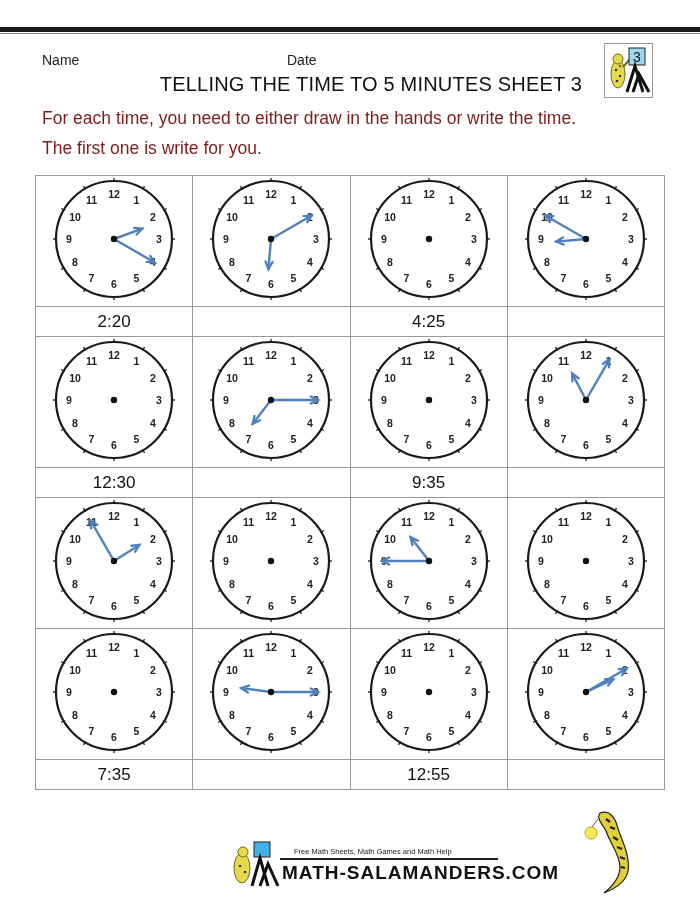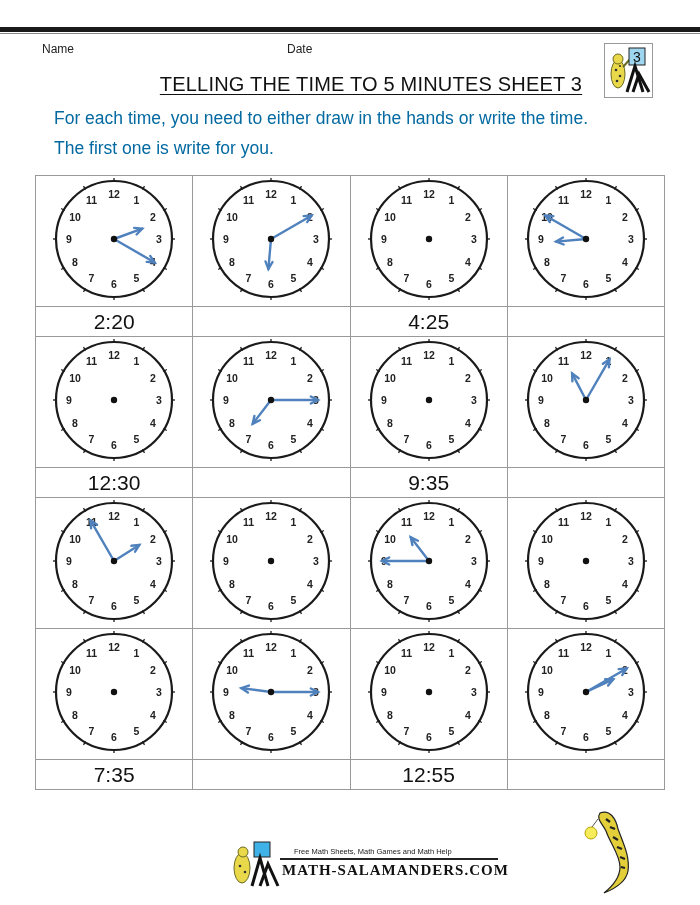--- a/index.html
+++ b/index.html
@@ -1,31 +1,31 @@
 <!DOCTYPE html>
 <html><head>
 <meta charset="utf-8">
 <style>
   html, body { margin: 0; padding: 0; background: #fff; }
   body { width: 700px; height: 905px; position: relative; overflow: hidden; font-family: "Liberation Sans", sans-serif; color: #111; }
   .top-rule { position: absolute; left: 0; top: 27px; width: 700px; height: 5px; background: #1a1a1a; }
   .top-rule2 { position: absolute; left: 0; top: 33px; width: 700px; height: 1px; background: #888; }
-  .field-label { position: absolute; top: 42px; font-size: 12px; color: #222; }
+  .field-label { position: absolute; top: 52px; font-size: 14px; color: #222; }
   .title { position: absolute; left: 0; width: 700px; top: 73px; text-align: center; font-size: 20px; letter-spacing: 0.2px; }
-  .title span { text-decoration: underline; text-underline-offset: 3px; text-decoration-thickness: 1px; margin-left: 42px; }
-  .instr { position: absolute; left: 54px; font-size: 17.5px; color: #0369a1; }
+  .title span { text-underline-offset: 3px; text-decoration-thickness: 1px; margin-left: 42px; }
+  .instr { position: absolute; left: 42px; font-size: 17.5px; color: #7f1d1d; }
   .badge { position: absolute; left: 604px; top: 43px; width: 47px; height: 53px; border: 1px solid #999; background: #fff; }
   .grid { position: absolute; left: 35px; top: 175px; width: 630px; border-collapse: collapse; }
   .grid td { border: 1px solid #999; padding: 0; width: 157px; text-align: center; vertical-align: middle; }
   .grid td.clock-cell { height: 126px; }
-  .grid td.label-cell { height: 29px; font-size: 21px; color: #111; }
+  .grid td.label-cell { height: 29px; font-size: 17px; color: #111; }
   .footer-logo { position: absolute; left: 228px; top: 838px; width: 280px; height: 50px; }
   .footer-sal { position: absolute; left: 580px; top: 805px; width: 70px; height: 90px; }
   .footer-tag { position: absolute; left: 294px; top: 847px; font-size: 7.5px; color: #222; }
-  .footer-site { position: absolute; left: 282px; top: 862px; font-size: 15px; font-weight: bold; letter-spacing: 1px; color: #111; font-family: Liberation Serif, serif; }
+  .footer-site { position: absolute; left: 282px; top: 862px; font-size: 19px; font-weight: bold; letter-spacing: 1px; color: #111; font-family: Liberation Sans, sans-serif; }
   .footer-line { position: absolute; left: 280px; top: 858px; width: 218px; height: 2px; background: #222; }
 </style>
 </head>
 <body>
 
 <div class="top-rule"></div>
 <div class="top-rule2"></div>
 
 <div class="field-label" style="left:42px">Name</div>
 <div class="field-label" style="left:287px">Date</div>

